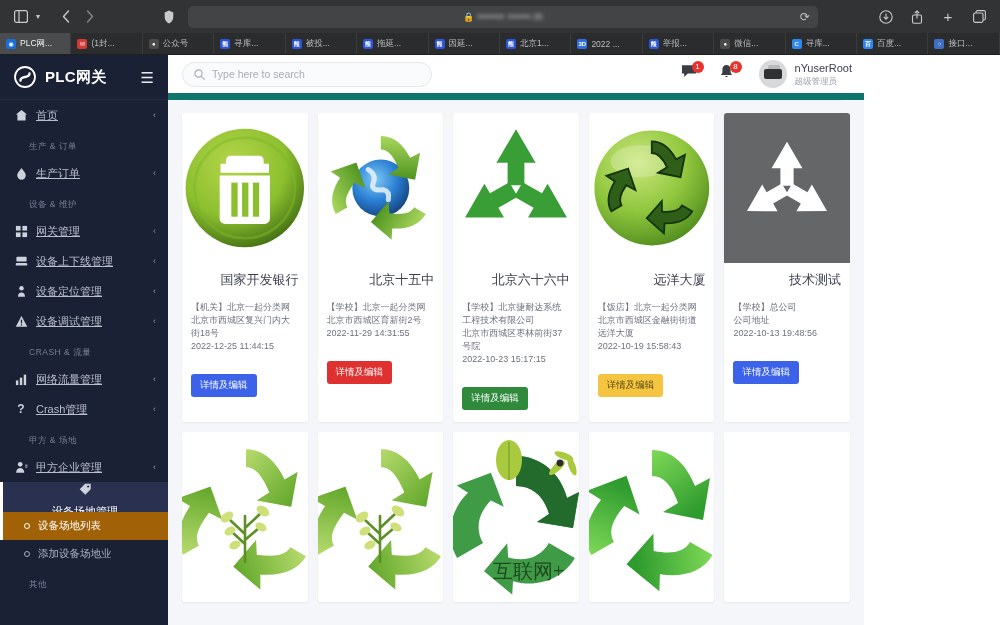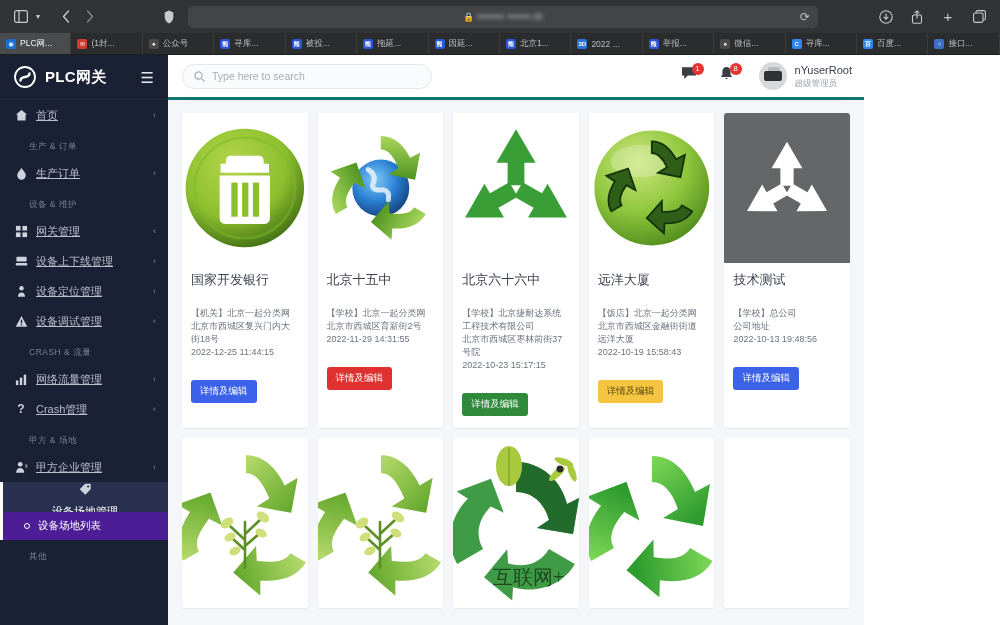--- a/index.html
+++ b/index.html
@@ -107,36 +107,36 @@
   }
   .nav-item.active::before {
     content: ""; position: absolute; left: 0; top: 0; bottom: 0;
     width: 3px; background: #ffffff;
   }
   .nav-sub {
     height: 28px; display: flex; align-items: center;
     padding: 0 12px 0 24px; gap: 8px; font-size: 10.5px;
     color: #a7aec0; position: relative;
   }
-  .nav-sub.active { background: #4c1d95; color: #ffffff; }
+  .nav-sub.active { background: #a16207; color: #ffffff; }
   .nav-sub.active::before {
     content: ""; position: absolute; left: 0; top: 0; bottom: 0;
     width: 3px; background: #ffffff;
   }
   .dot {
     width: 6px; height: 6px; border-radius: 50%;
     border: 1px solid currentColor; flex: 0 0 6px;
   }
 
   
   #main { flex: 1 1 auto; height: 570px; background: #f4f6f9; overflow: hidden; }
   #topbar {
     height: 45px; background: #ffffff; display: flex;
     align-items: center; padding: 0 12px 0 14px; gap: 10px;
-    border-bottom: 3px solid #0f766e;
+    border-bottom: 7px solid #0f766e;
   }
   #search-box {
     width: 250px; height: 25px; border: 1px solid #e4e7ec;
     border-radius: 13px; background: #fafbfc; display: flex;
     align-items: center; gap: 7px; padding: 0 11px;
   }
   #search-input {
     border: none; outline: none; background: transparent;
     font-size: 10.5px; color: #333; width: 100%;
     font-family: "Liberation Sans", sans-serif;
@@ -184,22 +184,23 @@
     overflow: hidden; display: flex; flex-direction: column;
   }
   .card-img {
     height: 150px; width: 100%; display: flex;
     align-items: center; justify-content: center;
     overflow: hidden; flex: 0 0 150px;
   }
   .card-img.gray-bg { background: #646668; }
   .card-body { padding: 8px 9px 12px 9px; }
   .card-title {
-    font-size: 13px; color: #3e4250; margin-bottom: 18px;
+    font-size: 13px; color: #3e4250; margin-bottom: 12px;
     white-space: nowrap;
+    text-align: right;
   }
   .card-line {
     font-size: 9px; color: #6d727f; line-height: 1.45;
   }
   .card-btn {
     display: inline-block; margin-top: 21px; padding: 5px 9px;
     border-radius: 3px; font-size: 9.5px; color: #ffffff;
     white-space: nowrap;
   }
 
@@ -457,20 +458,24 @@
               <path d="M0.8 6.6 L6.6 0.8 H12.6 V6.8 L6.8 12.6 Z" fill="#cdd2dd"></path>
               <circle cx="9.8" cy="3.8" r="1.1" fill="#1b2135"></circle>
             </svg>
           </span>
           <span class="txt">设备场地管理</span>
           <span class="chev">⌄</span>
         </div>
         <div class="nav-sub active">
           <span class="dot"></span>
           <span>设备场地列表</span>
+        </div>
+        <div class="nav-sub">
+          <span class="dot"></span>
+          <span>添加设备场地业</span>
         </div>
         <div class="nav-section">其他</div>
       </div>
   </nav>
 
   <div id="main">
 
     <header id="topbar">
       <div id="search-box">
         <span>

